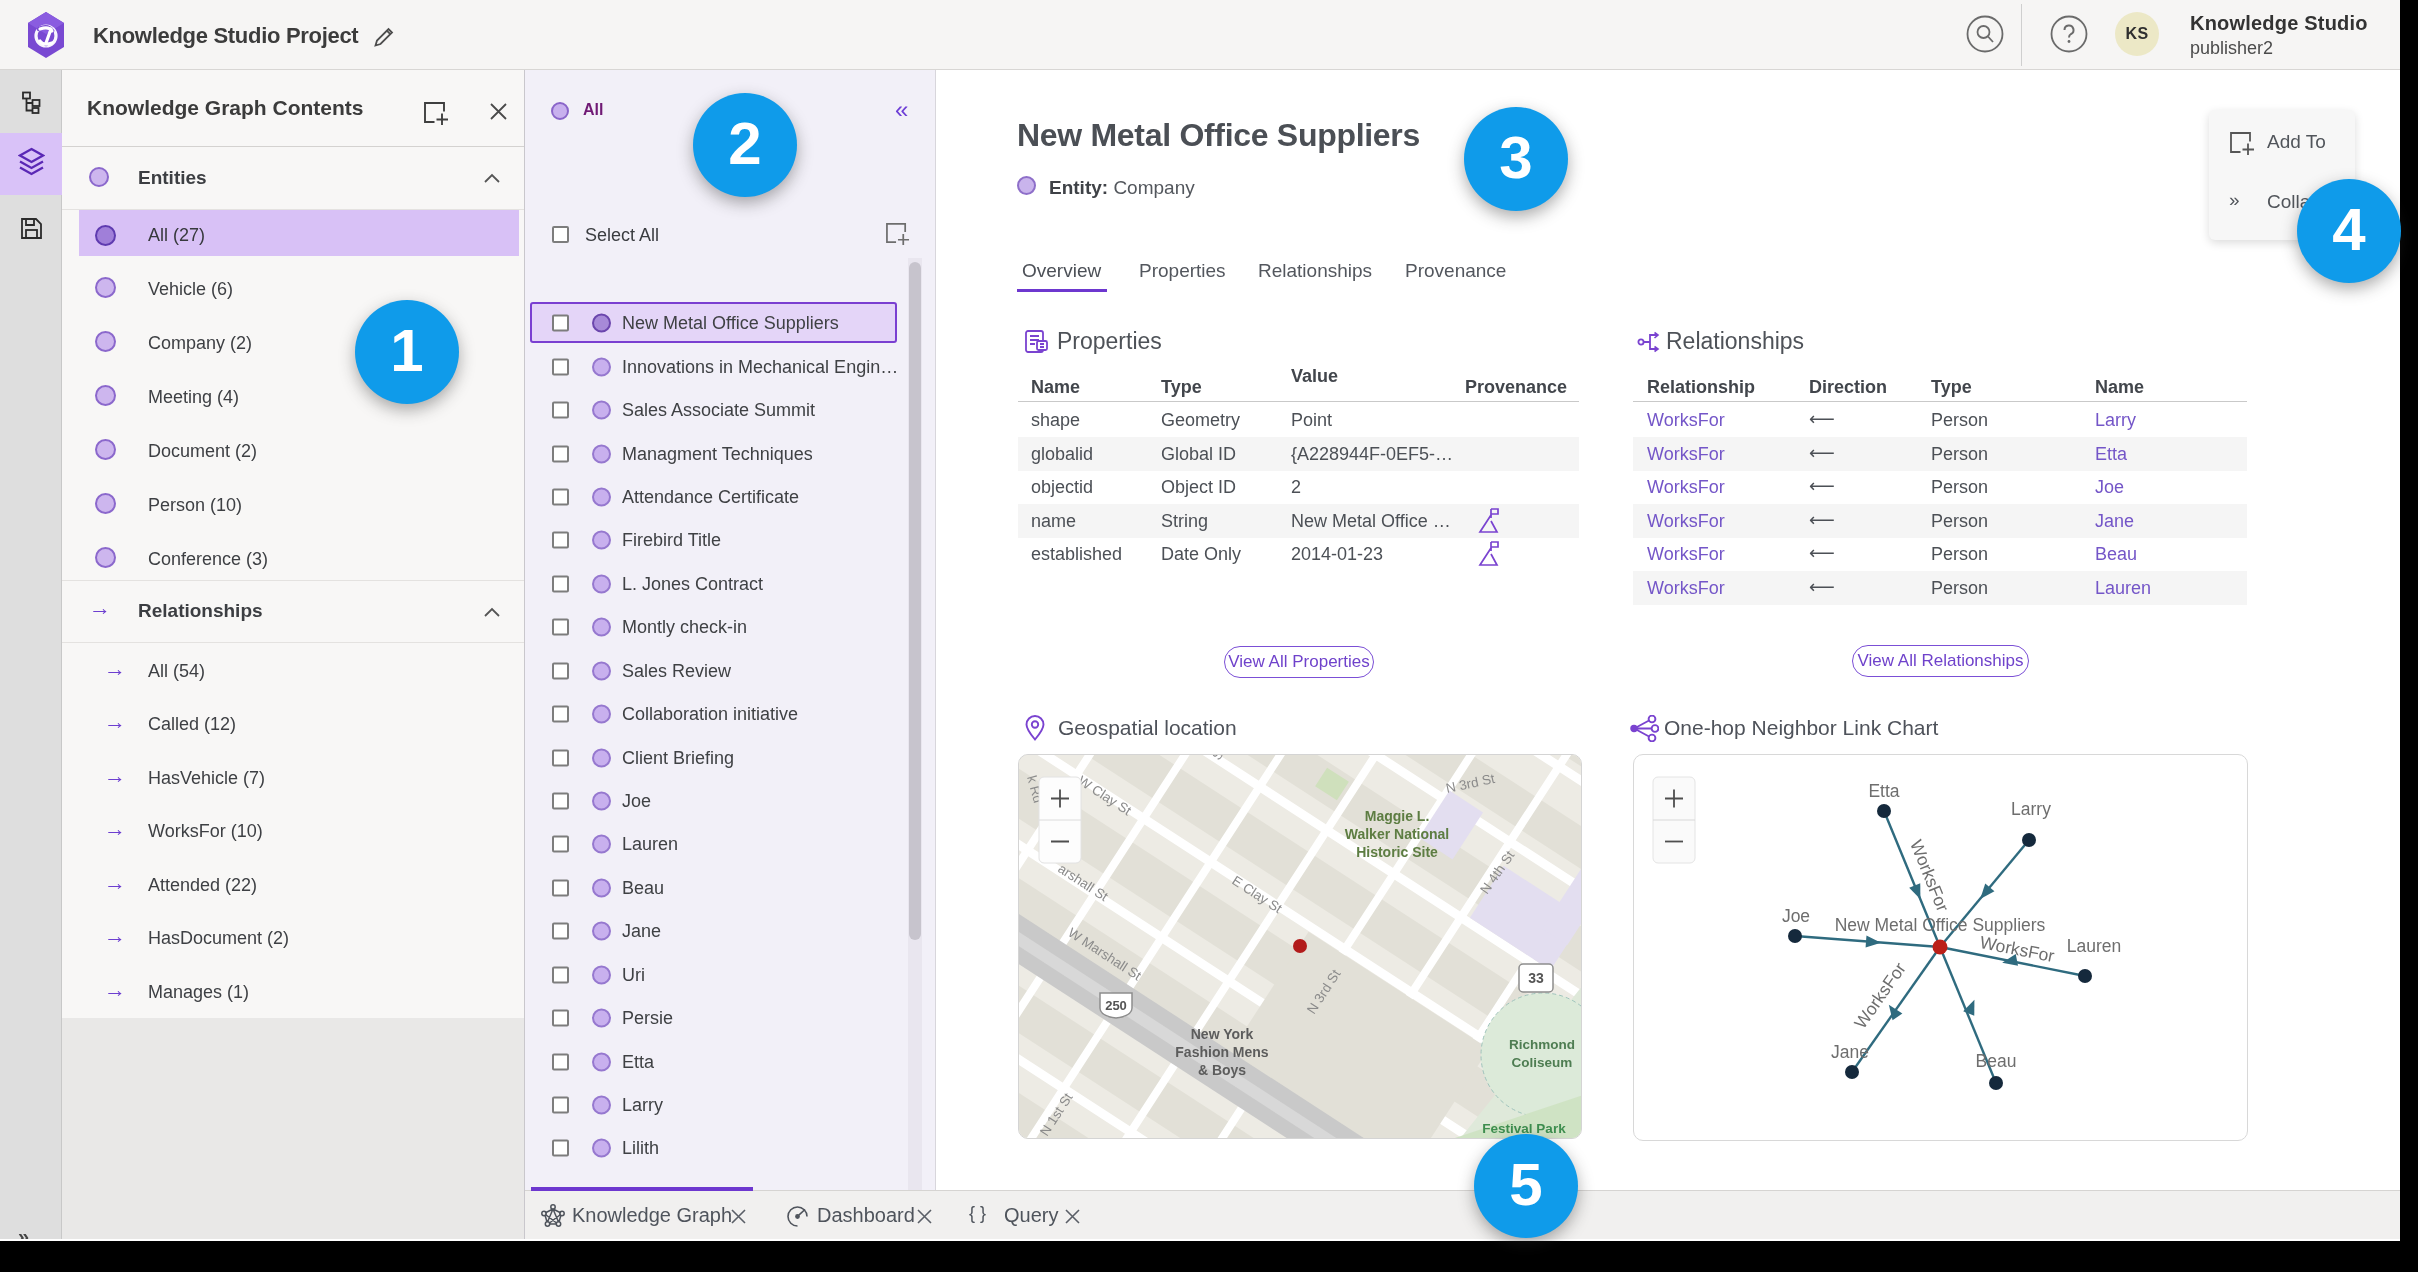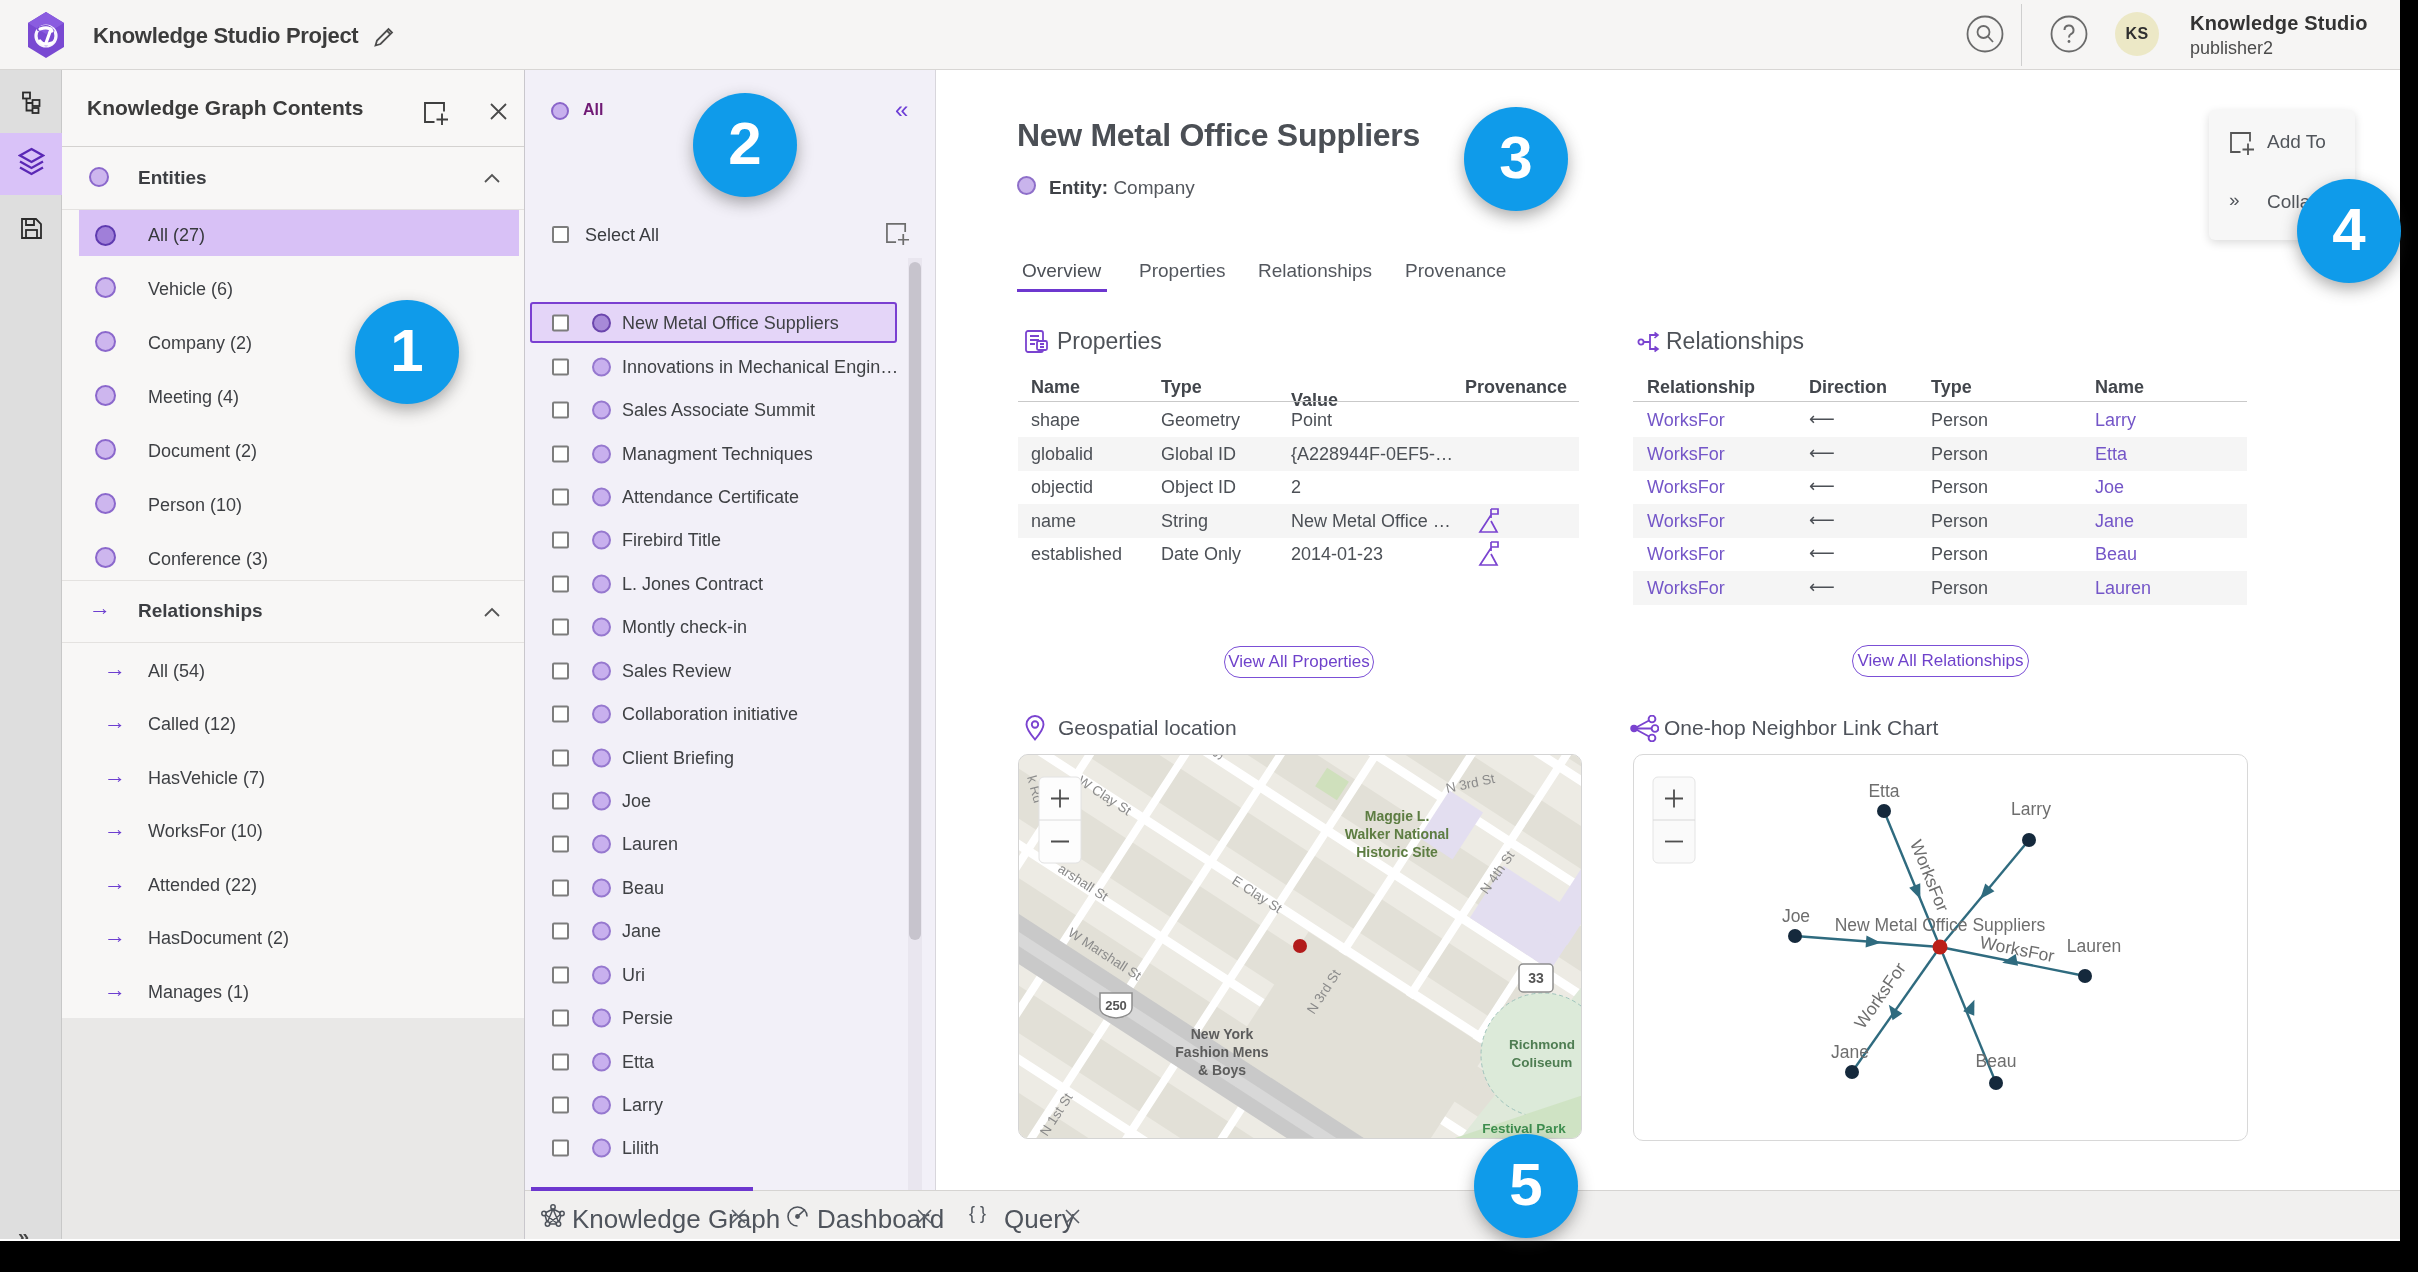--- a/index.html
+++ b/index.html
@@ -33,21 +33,21 @@
 
 #main { left:935px; top:70px; width:1465px; height:1169px; background:#ffffff; border-left:1px solid #d8d6dc; }
 .th { font-size:18px; font-weight:bold; color:#42464c; }
 .td { font-size:18px; color:#4c5056; }
 .purp { color:#7456c8; }
 .shade { background:#f5f5f5; }
 .pill { position:absolute; border:1.5px solid #7b4fd6; border-radius:17px; color:#6f42cb;
   font-size:17px; text-align:center; background:#fff; }
 
 #tabbar { left:525px; top:1190px; width:1875px; height:49px; background:#f1f0ef; border-top:1px solid #d6d4d2; }
-.tabt { font-size:26px; color:#4f545c; }
+.tabt { font-size:20px; color:#4f545c; }
 
 .callout { position:absolute; width:104px; height:104px; border-radius:50%; background:#0f9bea;
   color:#fff; font-size:60px; font-weight:bold; text-align:center; line-height:102px;
   box-shadow:0 6px 16px rgba(40,40,40,.38); z-index:60; }
 .blk { position:absolute; background:#000; z-index:50; }
 svg { display:block; }
 .icon { position:absolute; }
 </style>
 </head>
 <body>
@@ -335,21 +335,21 @@
   <svg class="icon" style="left:88px;top:259px" width="25" height="25" viewBox="0 0 25 25" fill="none" stroke="#7a43d0" stroke-width="1.8">
     <rect x="2" y="2" width="17" height="21" rx="2"></rect>
     <path d="M6 7 H15 M6 11 H15 M6 15 H11"></path>
     <rect x="13" y="12" width="10" height="9" rx="1.5" fill="#ffffff"></rect>
     <path d="M16 15 H20 M16 18 H20"></path>
   </svg>
   <div class="abs" style="left:121px;top:258px;font-size:23px;color:#4e5258">Properties</div>
 
   <div class="abs th" style="left:95px;top:307px">Name</div>
   <div class="abs th" style="left:225px;top:307px">Type</div>
-  <div class="abs th" style="left:355px;top:320px">Value</div>
+  <div class="abs th" style="left:355px;top:296px">Value</div>
   <div class="abs th" style="left:529px;top:307px">Provenance</div>
   <div class="abs" style="left:82px;top:331px;width:561px;height:1px;background:#c9c9c9"></div>
   <div class="abs shade" style="left:82px;top:367px;width:561px;height:34px"></div>
   <div class="abs shade" style="left:82px;top:434px;width:561px;height:34px"></div>
   <div class="abs td" style="left:95px;top:340px">shape</div>
       <div class="abs td" style="left:225px;top:340px">Geometry</div>
       <div class="abs td" style="left:355px;top:340px">Point</div>
   <div class="abs td" style="left:95px;top:374px">globalid</div>
       <div class="abs td" style="left:225px;top:374px">Global ID</div>
       <div class="abs td" style="left:355px;top:374px">{A228944F-0EF5-…</div>

